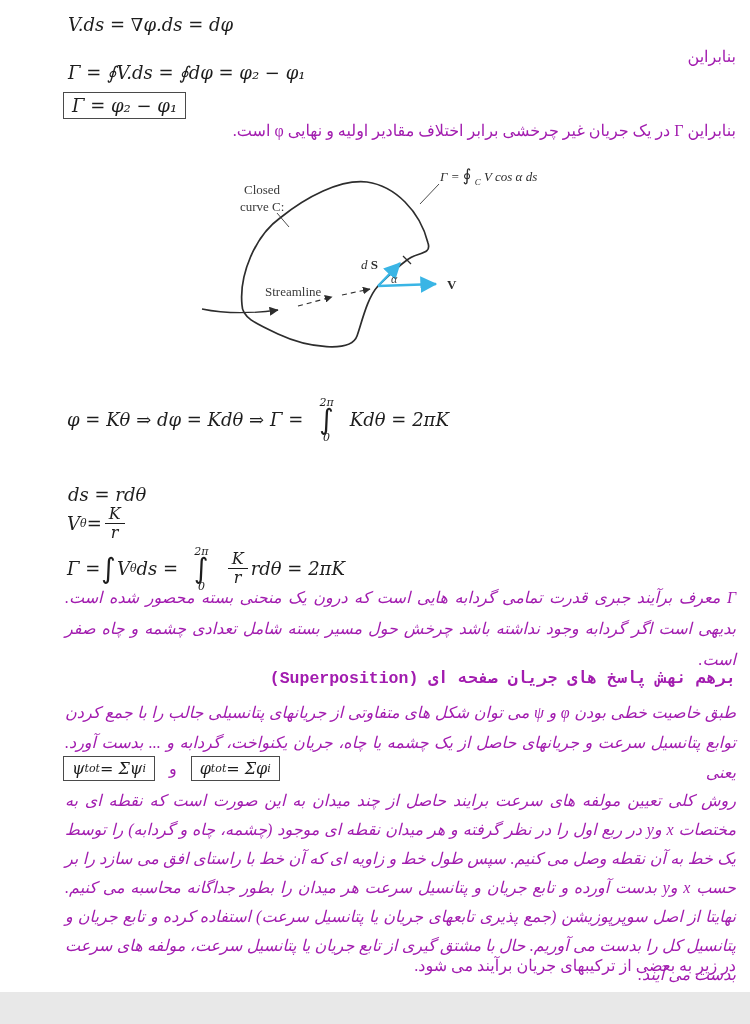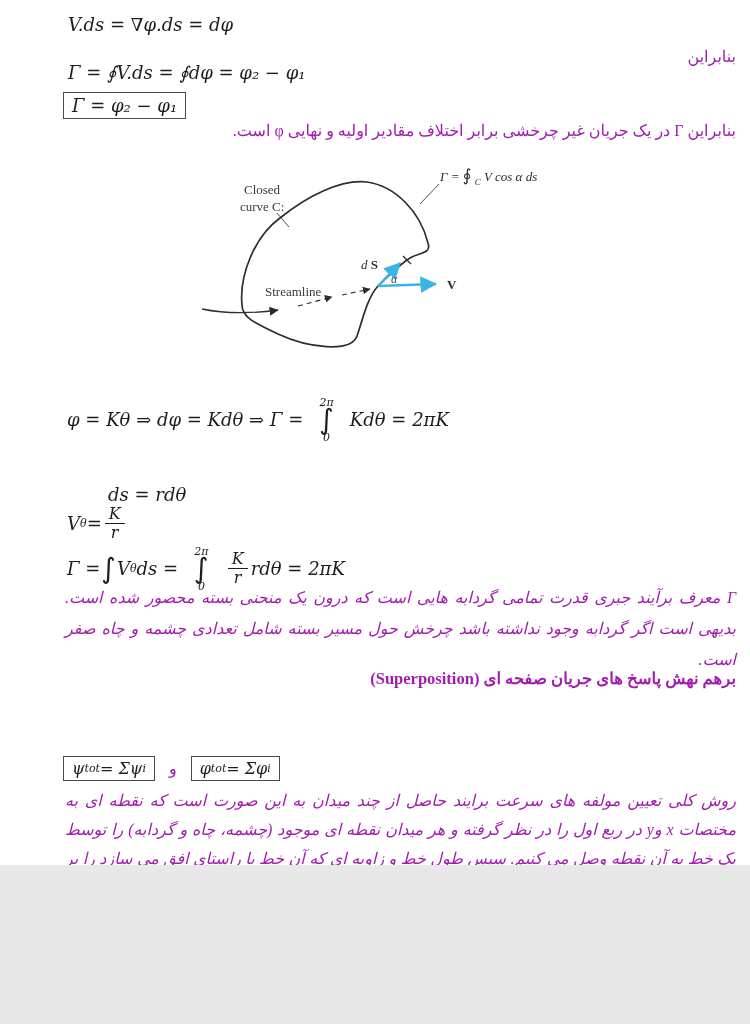--- a/index.html
+++ b/index.html
@@ -1,18 +1,18 @@
 <!DOCTYPE html>
 <html lang="fa"><head>
 <meta charset="utf-8">
 <style>
   html,body{margin:0;padding:0;background:#e8e8e8;}
   .page{
     position:relative;
-    width:750px;height:865px;
+    width:750px;height:992px;
     margin:0 auto;
     background:#ffffff;
     overflow:hidden;
     font-family:"Liberation Serif","DejaVu Serif",serif;
     color:#222;
   }
   .abs{position:absolute;}
   
   .formula{
     font-family:"DejaVu Serif","Liberation Serif",serif;
@@ -120,21 +120,21 @@
     <span>φ = Kθ ⇒ dφ = Kdθ ⇒ Γ = </span>
     <span class="intblock">
       <span class="lim">2π</span>
       <span class="sym">∫</span>
       <span class="lim">0</span>
     </span>
     <span>Kdθ = 2πK</span>
   </div>
 
 
-  <div class="abs formula" style="left:68px;top:484px;margin-left:40px;">
+  <div class="abs formula" style="left:68px;top:484px;">
     <span>ds = rdθ</span>
   </div>
 
   <div class="abs formula" style="left:67px;top:506px;">
     <span>V</span>
       <sub>θ</sub>
     <span> = </span>
     <span class="frac">
       <span class="num">K</span>
       <span class="den">r</span>
@@ -154,22 +154,23 @@
     </span>
     <span class="frac">
       <span class="num">K</span>
       <span class="den">r</span>
     </span>
     <span>rdθ = 2πK</span>
   </div>
 
   <div class="abs fa fa-just" style="left:65px;right:14px;top:582px;line-height:31px;">Γ معرف برآیند جبری قدرت تمامی گردابه هایی است که درون یک منحنی بسته محصور شده است. بدیهی است اگر گردابه وجود نداشته باشد چرخش حول مسیر بسته شامل تعدادی چشمه و چاه صفر است.</div>
 
-  <div class="abs fa fa-right heading" style="right:14px;top:664px;">برهم نهش پاسخ های جریان صفحه ای (Superposition)</div>
+  <div class="abs fa fa-right heading" style="right:14px;top:664px;font-family:Liberation Mono, monospace;">برهم نهش پاسخ های جریان صفحه ای (Superposition)</div>
 
+  <div class="abs fa fa-just" style="left:65px;right:14px;top:698px;line-height:30px;">طبق خاصیت خطی بودن φ و ψ می توان شکل های متفاوتی از جریانهای پتانسیلی جالب را با جمع کردن توابع پتانسیل سرعت و جریانهای حاصل از یک چشمه یا چاه، جریان یکنواخت، گردابه و ... بدست آورد. یعنی</div>
 
   <div class="abs" style="left:63px;top:756px;display:flex;align-items:center;gap:14px;">
     <span class="formula boxed" style="font-size:16px;">
       <span>ψ</span>
         <sub>tot</sub>
       <span> = Σψ</span>
         <sub>i</sub>
     </span>
     <span class="fa" style="line-height:1;">و</span>
     <span class="formula boxed" style="font-size:16px;">

